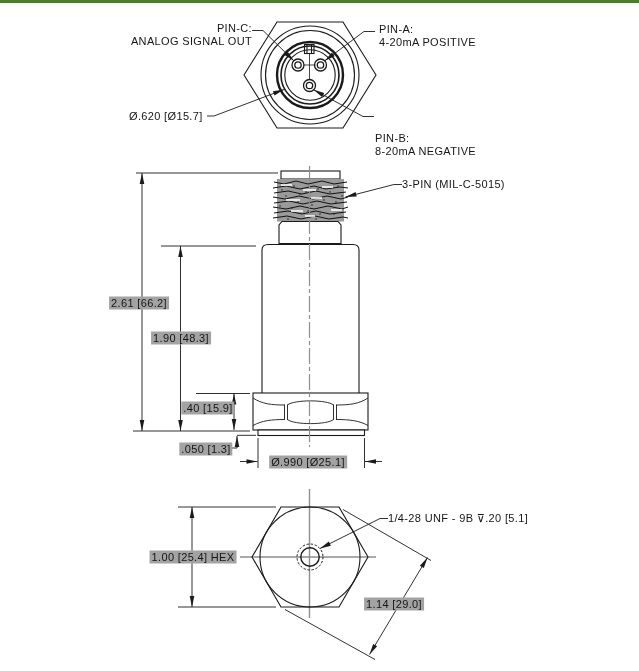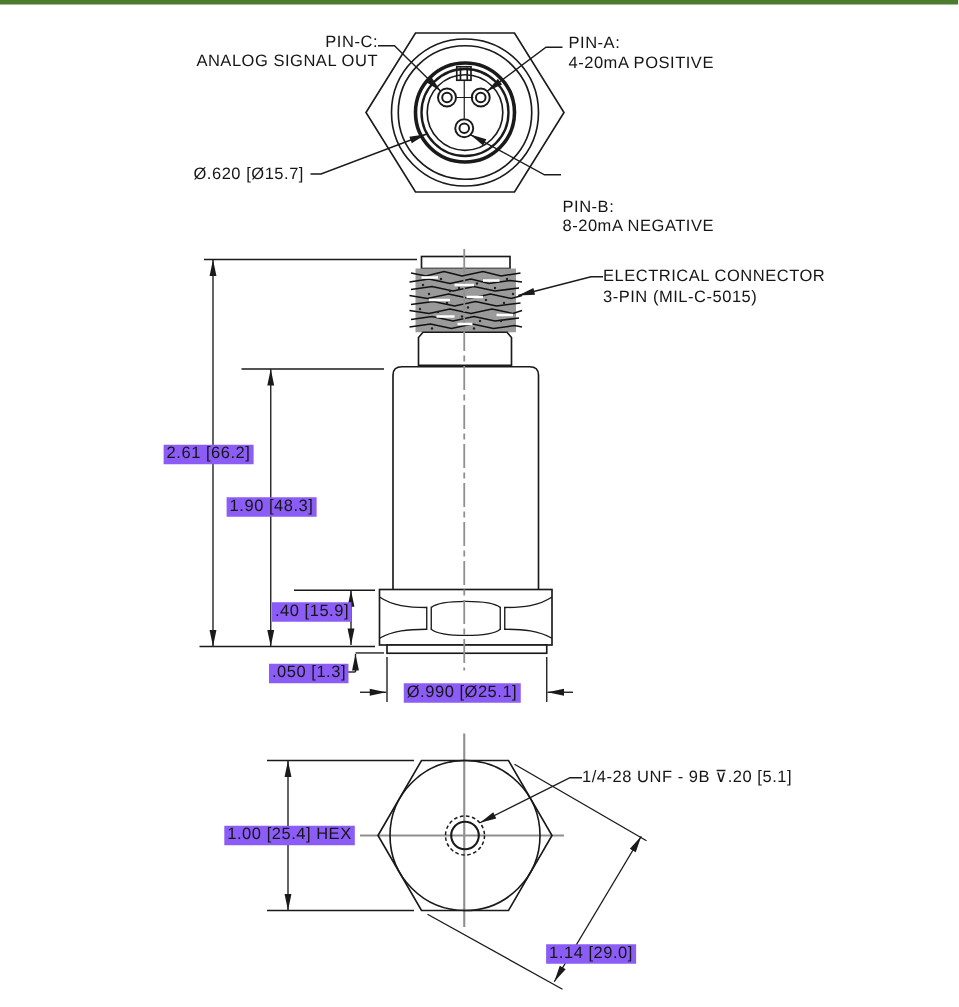--- a/index.html
+++ b/index.html
@@ -6,21 +6,21 @@
   .canvas{
     position:relative;width:639px;height:671px;background:#ffffff;overflow:hidden;
     font-family:"Liberation Sans","DejaVu Sans",sans-serif;color:#161616;
   }
   .top-border{position:absolute;left:0;top:0;width:639px;height:3px;}
   svg{position:absolute;left:0;top:0;}
   .lbl{
     position:absolute;font-size:11px;letter-spacing:.35px;line-height:13px;
     white-space:nowrap;color:#161616;
   }
-  .ctr{transform:translate(-50%,-50%);background:#8b5cf6;padding:0 2px;}
+  .ctr{transform:translate(-50%,-50%);background:#a3a3a3;padding:0 2px;}
   .ra{text-align:right;}
 </style>
 </head>
 <body>
 
 <div class="canvas">
 
   <div class="top-border" style="background:#4d7c2e;"></div>
 
   <svg width="639" height="671" viewBox="0 0 639 671">
@@ -166,33 +166,32 @@
   </div>
 
   <div class="lbl" style="left:129px;top:110px;">Ø.620 [Ø15.7]</div>
 
   <div class="lbl" style="left:375px;top:92px;margin-top:40px;">
     <div>PIN-B:</div>
     <div>8-20mA NEGATIVE</div>
   </div>
 
   <div class="lbl" style="left:402px;top:177px;line-height:14px;">
-    <div>ELECTRICAL CONNECTOR</div>
     <div>3-PIN (MIL-C-5015)</div>
   </div>
 
   <div class="lbl ctr" style="left:139px;top:303px;">2.61 [66.2]</div>
 
   <div class="lbl ctr" style="left:181px;top:338px;">1.90 [48.3]</div>
 
   <div class="lbl ctr" style="left:208px;top:408px;">.40 [15.9]</div>
 
   <div class="lbl ctr" style="left:206px;top:449px;">.050 [1.3]</div>
 
   <div class="lbl ctr" style="left:308px;top:462px;">Ø.990 [Ø25.1]</div>
 
   <div class="lbl" style="left:388px;top:512px;">1/4-28 UNF - 9B ⊽.20 [5.1]</div>
 
   <div class="lbl ctr" style="left:193px;top:557px;">1.00 [25.4] HEX</div>
 
-  <div class="lbl ctr" style="left:394px;top:604px;margin-top:32px;">1.14 [29.0]</div>
+  <div class="lbl ctr" style="left:394px;top:604px;">1.14 [29.0]</div>
 
 </div>
 
 </body></html>

